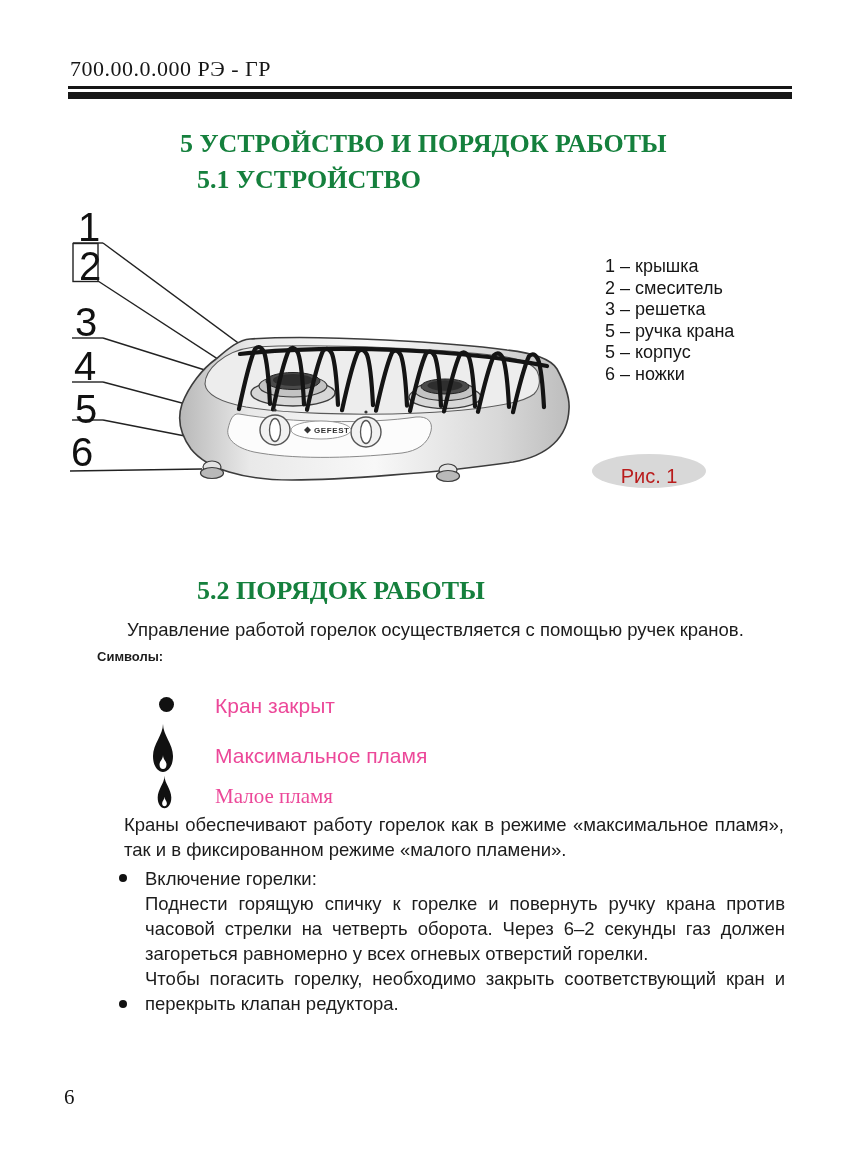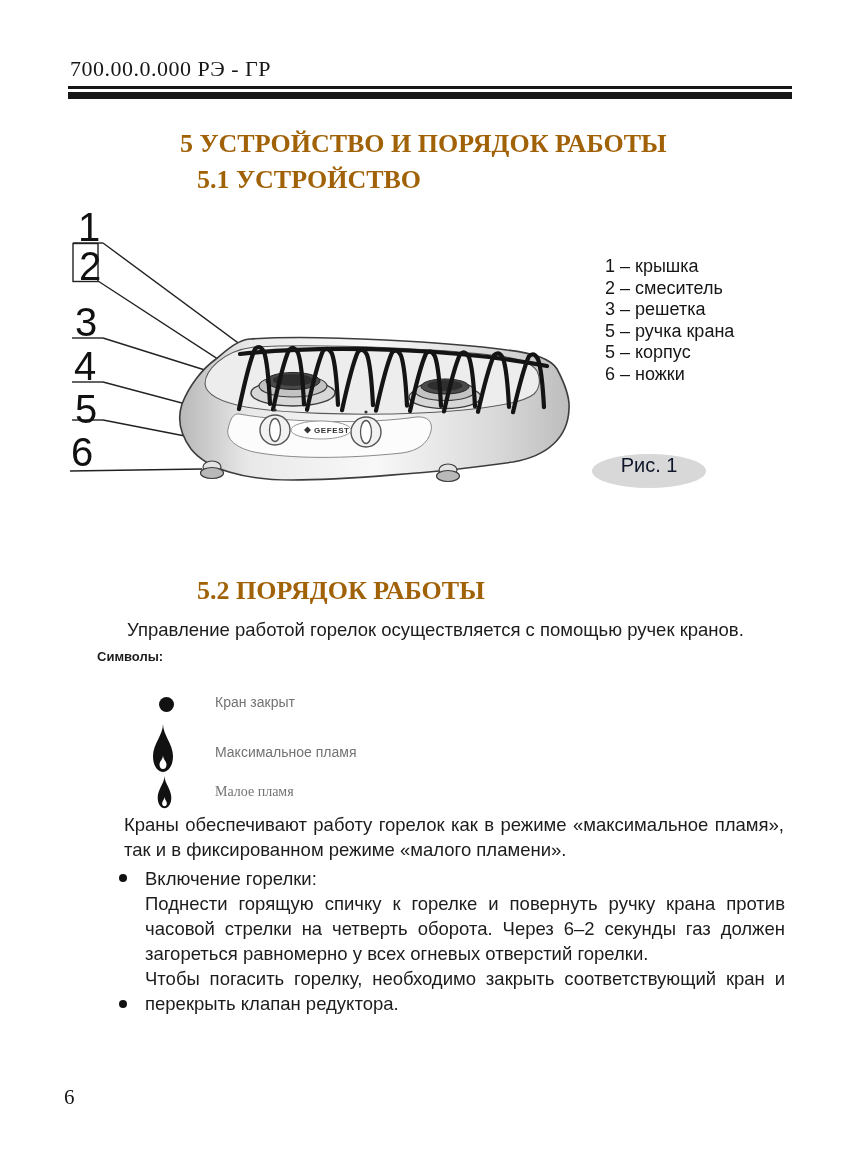--- a/index.html
+++ b/index.html
@@ -5,33 +5,33 @@
   html,body{margin:0;padding:0;background:#e9e9e9;}
   .page{
     position:relative;width:850px;height:1174px;margin:0 auto;
     background:#ffffff;overflow:hidden;
     font-family:"Liberation Sans", sans-serif;color:#1c1c1c;
   }
   .abs{position:absolute;}
   .doc-code{left:70px;top:56px;font-family:"Liberation Serif",serif;font-size:22px;letter-spacing:.5px;color:#161616;}
   .rule-thin{left:68px;top:86px;width:724px;height:3px;background:#161616;}
   .rule-thick{left:68px;top:92px;width:724px;height:7px;background:#161616;}
-  .h-serif{font-family:"Liberation Serif",serif;font-weight:bold;font-size:26px;color:#a16207;white-space:nowrap;}
+  .h-serif{font-family:"Liberation Serif",serif;font-weight:bold;font-size:26px;color:#15803d;white-space:nowrap;}
   .h1{left:180px;top:129px;}
   .h2{left:197px;top:165px;}
   .h3{left:197px;top:576px;}
   .figure{left:0;top:0;width:850px;height:510px;}
   .callout{font-size:40px;line-height:1;color:#111;}
   .legend{left:605px;top:256px;font-size:18px;line-height:21.5px;color:#161616;}
   .caption{left:592px;top:454px;width:114px;height:34px;background:#d8d8d8;border-radius:50%;
-           display:flex;align-items:flex-start;justify-content:center;font-size:20px;color:#0f172a;}
+           display:flex;align-items:flex-end;justify-content:center;font-size:20px;color:#b91c1c;}
   .body-text{font-size:18.5px;line-height:25px;color:#1c1c1c;}
   .intro{left:70px;top:617px;width:714px;text-indent:57px;}
   .symbols-title{left:97px;top:649px;font-weight:bold;font-size:13px;}
-  .sym-label{font-size:14px;color:#737373;white-space:nowrap;}
+  .sym-label{font-size:21px;color:#ec4899;white-space:nowrap;}
   .dot{left:159px;top:697px;width:15px;height:15px;border-radius:50%;background:#111;}
   .modes{left:124px;top:812px;width:660px;text-align:justify;}
   .bullets{left:145px;top:866px;width:640px;}
   .just{text-align:justify;}
   .marker{width:8px;height:8px;border-radius:50%;background:#111;}
   .page-num{left:64px;top:1085px;font-family:"Liberation Serif",serif;font-size:21px;color:#161616;}
 </style>
 </head>
 <body>
 

